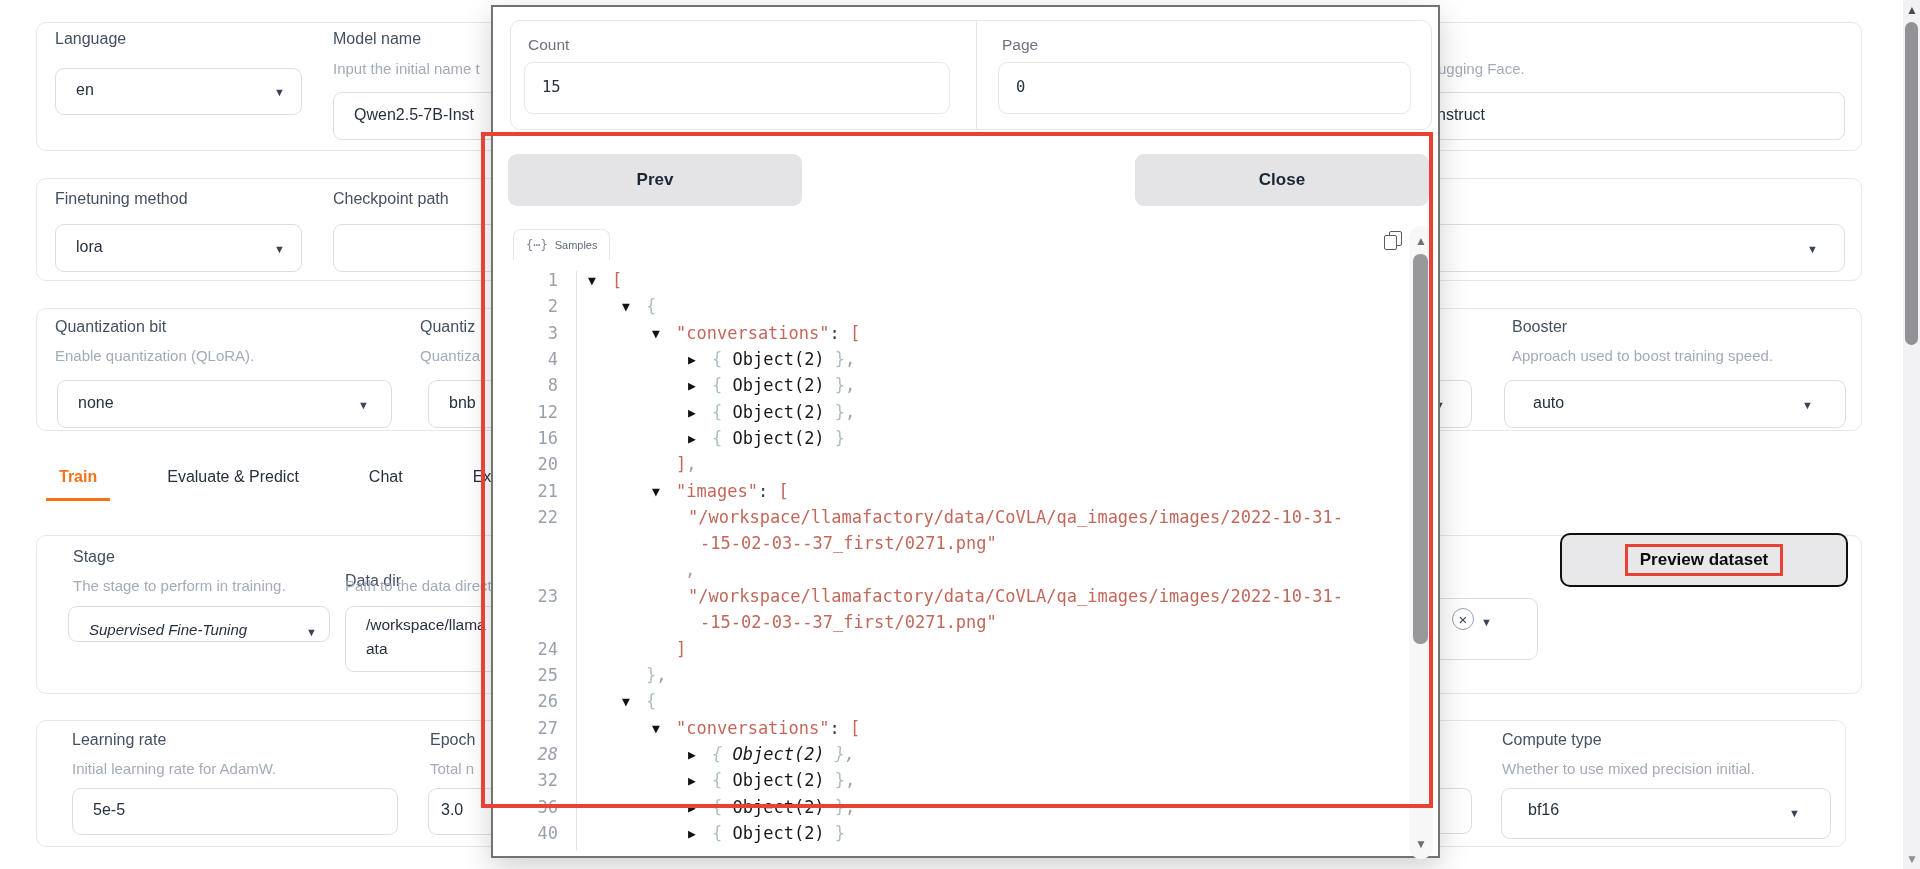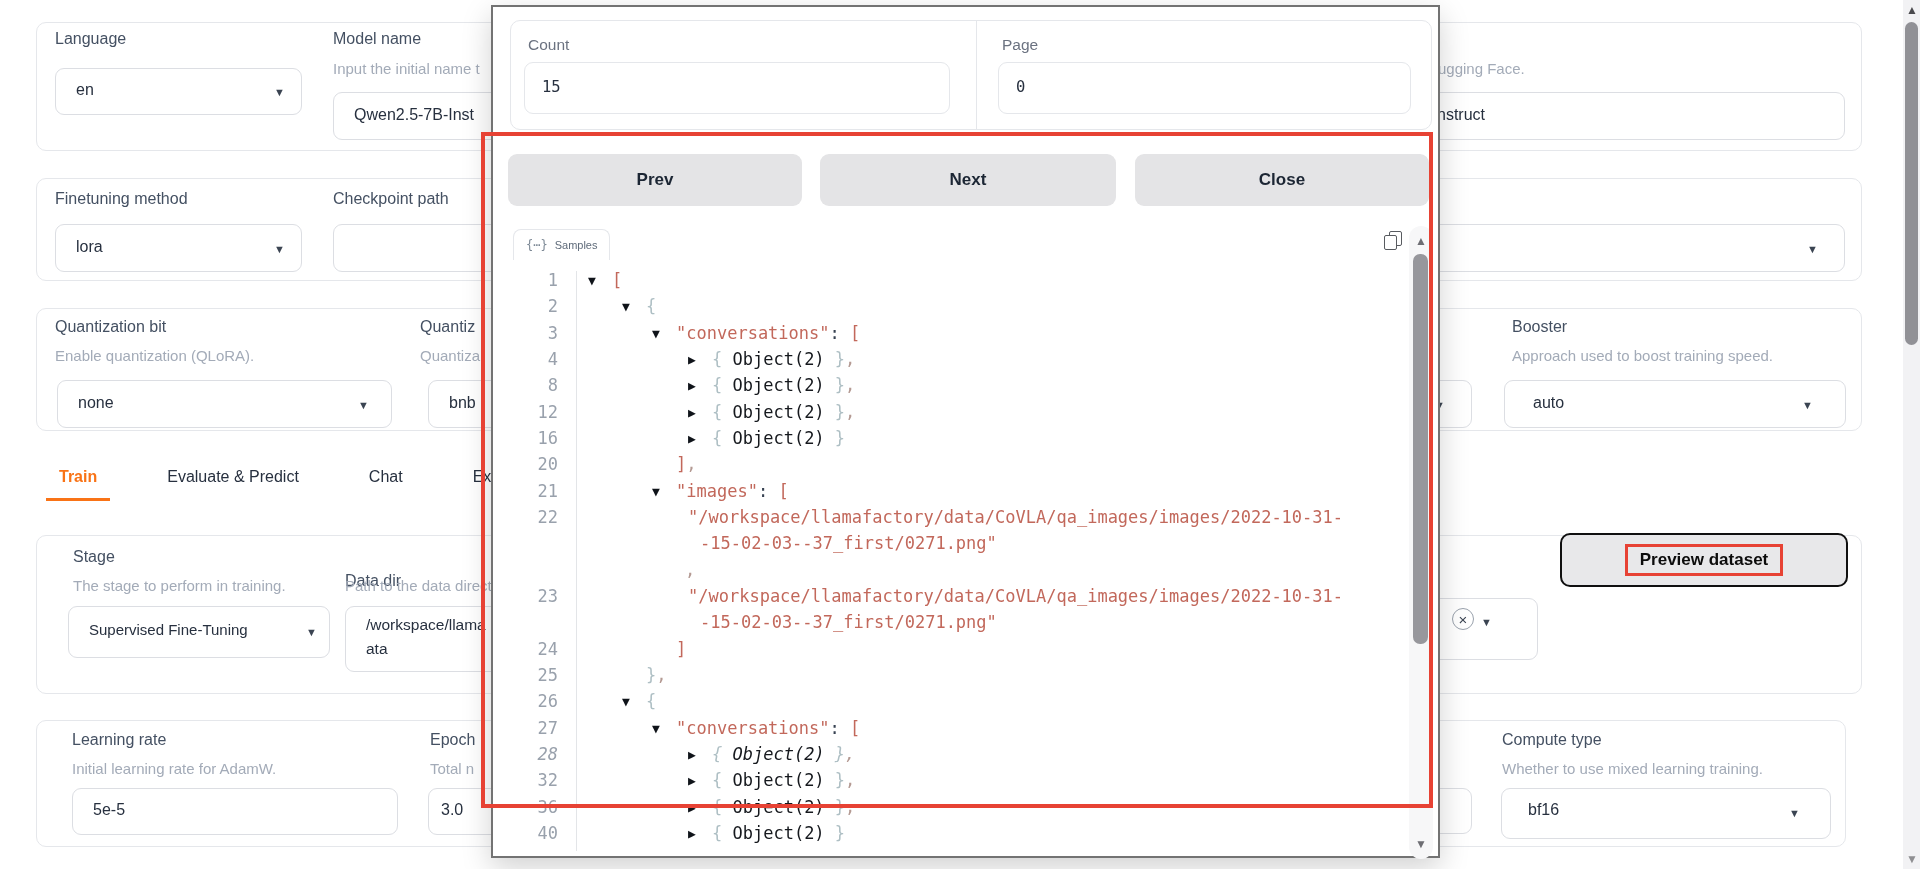--- a/index.html
+++ b/index.html
@@ -104,21 +104,21 @@
   <div id="tabs" style="position:absolute;left:46px;top:462px;display:flex;gap:44px;">
       <div class="tab active">Train</div>
       <div class="tab">Evaluate &amp; Predict</div>
       <div class="tab">Chat</div>
       <div class="tab">Export</div>
     </div>
 
   <div class="card" style="left:36px;top:535px;width:1826px;height:159px;"></div>
   <div class="lbl" style="left:73px;top:548px;">Stage</div>
   <div class="desc" style="left:73px;top:577px;">The stage to perform in training.</div>
-  <div class="dd" style="left:68px;top:606px;width:262px;height:52px;">
+  <div class="dd" style="left:68px;top:606px;width:262px;height:36px;font-style:italic;">
     <span class="val" style="left:20px;top:14px;font-size:15px;">Supervised Fine-Tuning</span>
     <span class="caret" style="right:12px;top:20px;">▼</span>
   </div>
   <div class="lbl" style="left:345px;top:548px;margin-top:24px;">Data dir</div>
   <div class="desc" style="left:345px;top:577px;">Path to the data direct</div>
   <div class="inp" style="left:345px;top:606px;width:286px;height:66px;">
     <span class="val" style="left:20px;top:9px;font-size:15.5px;">/workspace/llama</span>
     <span class="val" style="left:20px;top:33px;font-size:15.5px;">ata</span>
   </div>
   <div class="dd" style="left:1320px;top:598px;width:218px;height:62px;">
@@ -137,21 +137,21 @@
   <div class="inp" style="left:72px;top:788px;width:326px;height:47px;">
     <span class="val" style="left:20px;top:12px;">5e-5</span>
   </div>
   <div class="lbl" style="left:430px;top:731px;">Epoch</div>
   <div class="desc" style="left:430px;top:760px;">Total n</div>
   <div class="inp" style="left:428px;top:788px;width:160px;height:47px;">
     <span class="val" style="left:12px;top:12px;">3.0</span>
   </div>
   <div class="inp" style="left:1380px;top:788px;width:92px;height:46px;"></div>
   <div class="lbl" style="left:1502px;top:731px;">Compute type</div>
-  <div class="desc" style="left:1502px;top:760px;">Whether to use mixed learning training.</div>
+  <div class="desc" style="left:1502px;top:760px;">Whether to use mixed precision initial.</div>
   <div class="dd" style="left:1501px;top:788px;width:330px;height:51px;">
     <span class="val" style="left:26px;top:12px;">bf16</span>
     <span class="caret" style="right:30px;top:19px;">▼</span>
   </div>
 
   <div class="sbtrack" style="left:1903px;top:0;width:17px;height:869px;z-index:50;">
     <span class="sbarrow" style="left:3px;top:4px;color:#4a4a4e;">▲</span>
     <div class="sbthumb" style="left:2px;top:22px;width:13px;height:323px;"></div>
     <span class="sbarrow" style="left:3px;top:853px;color:#8f8f92;">▼</span>
   </div>
@@ -163,21 +163,20 @@
     <div class="lbl" style="left:35px;top:29px;font-size:15.5px;color:#6b7280;">Count</div>
     <div class="inp" style="left:31px;top:55px;width:426px;height:52px;border-color:#e5e7eb;">
       <span class="val mono" style="left:17px;top:15px;font-size:15.5px;">15</span>
     </div>
     <div class="lbl" style="left:509px;top:29px;font-size:15.5px;color:#6b7280;">Page</div>
     <div class="inp" style="left:505px;top:55px;width:413px;height:52px;border-color:#e5e7eb;">
       <span class="val mono" style="left:17px;top:15px;font-size:15.5px;">0</span>
     </div>
 
     <button class="btn" style="left:15px;top:147px;width:294px;height:52px;">Prev</button>
-    <button class="btn" style="left:327px;top:147px;width:296px;height:52px;">Next</button>
     <button class="btn" style="left:642px;top:147px;width:294px;height:52px;">Close</button>
 
     <div style="position:absolute;left:20px;top:222px;height:31px;border:1px solid #e5e7eb;border-bottom:none;border-radius:8px 8px 0 0;display:flex;align-items:center;padding:0 12px;gap:7px;background:#fff;">
       <span style="font-size:12px;color:#7b8794;font-family:'DejaVu Sans Mono',monospace;">{⋯}</span>
       <span style="font-size:11px;color:#5f6b7a;">Samples</span>
     </div>
 
     <div style="position:absolute;left:891px;top:224px;width:22px;height:22px;">
       <div class="copy-a" style="left:5px;top:0;"></div>
       <div class="copy-a" style="left:0;top:4px;"></div>

